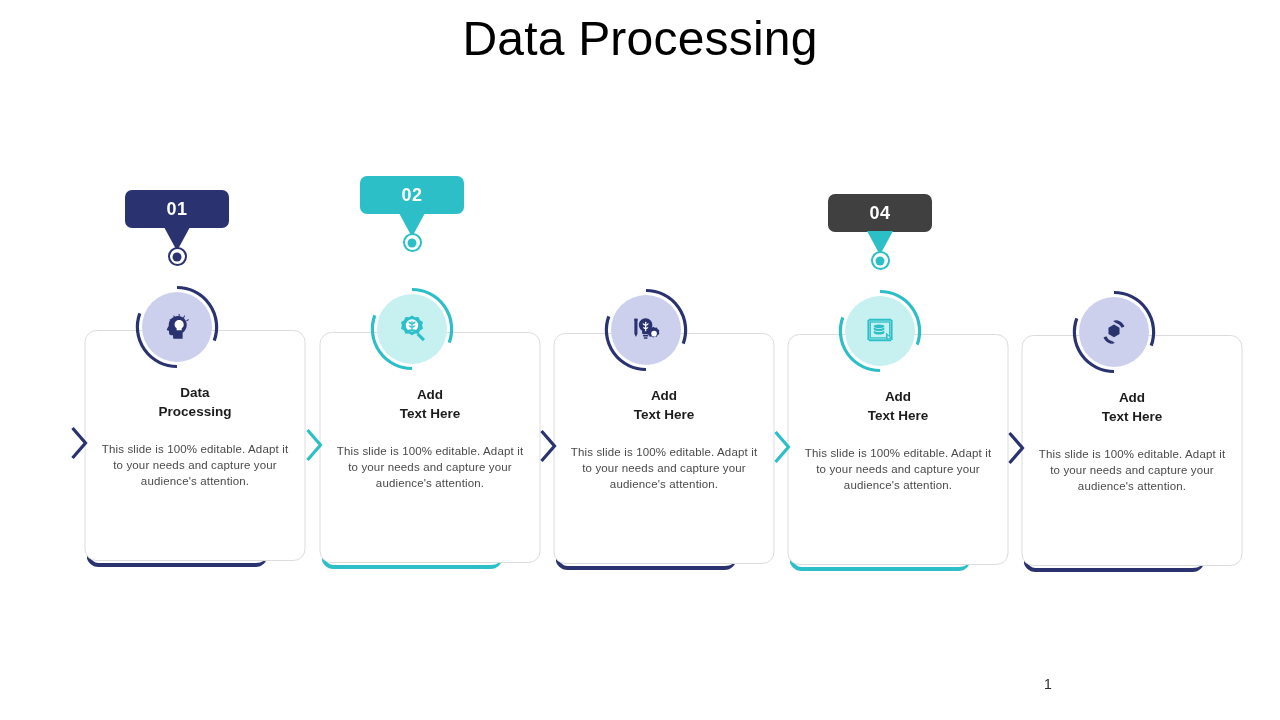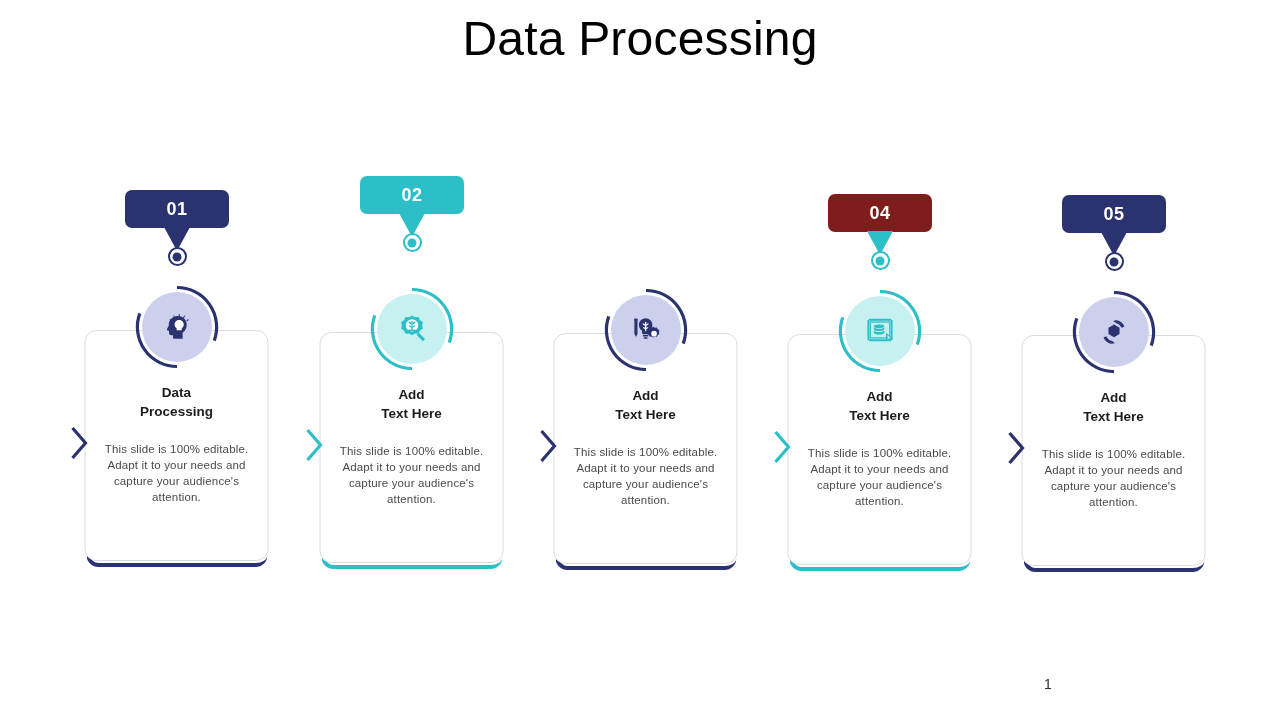--- a/index.html
+++ b/index.html
@@ -143,21 +143,21 @@
     top: 6px;
     width: 181px;
     height: 231px;
     border-radius: 12px;
     border-style: solid;
     border-width: 0 0 4px 4px;
     box-sizing: border-box;
   }
   .card {
     position: relative;
-    width: 184px;
+    width: 221px;
     height: 231px;
     background: #ffffff;
     border: 1px solid #dcdcdc;
     border-radius: 12px;
     box-sizing: border-box;
     padding: 52px 10px 0 10px;
     text-align: center;
   }
   .card-heading {
     font-size: 13.5px;
@@ -332,21 +332,21 @@
 Text Here</div>
         <div class="card-body">This slide is 100% editable. Adapt it to your needs and capture your audience's attention.</div>
       </div>
       <svg class="chevron" viewBox="0 0 18 34">
     <polyline points="2,2 15,17 2,32" fill="none" stroke="#2b3270" stroke-width="3.2" stroke-linejoin="miter"></polyline>
   </svg>
     </div>
   </div>
     <div class="column" style="left: 763px;">
     <div class="badge-wrap" style="top:194px">
-      <div class="badge" style="background:#7f1d1d">
+      <div class="badge" style="background:#404040">
         <span>04</span>
       </div>
       <div class="badge-pointer" style="border-top-color:#2cbfc8"></div>
       <div class="dot-marker" style="border-color:#2cbfc8;color:#2cbfc8"></div>
     </div>
 
     <div class="icon-block" style="top:288px">
       <svg class="icon-ring" viewBox="0 0 86 86">
     <path d="M 43 3.5 A 39.5 39.5 0 0 1 80.2 56.6" fill="none" stroke="#2cbfc8" stroke-width="3.2" stroke-linecap="butt"></path>
     <path d="M 43 82.5 A 39.5 39.5 0 0 1 5.8 29.4" fill="none" stroke="#2cbfc8" stroke-width="3.2" stroke-linecap="butt"></path>
@@ -377,27 +377,20 @@
         <div class="card-heading">Add
 Text Here</div>
         <div class="card-body">This slide is 100% editable. Adapt it to your needs and capture your audience's attention.</div>
       </div>
       <svg class="chevron" viewBox="0 0 18 34">
     <polyline points="2,2 15,17 2,32" fill="none" stroke="#2cbfc8" stroke-width="3.2" stroke-linejoin="miter"></polyline>
   </svg>
     </div>
   </div>
     <div class="column" style="left: 997px;">
-    <div class="badge-wrap" style="top:195px">
-      <div class="badge" style="background:#2b3270">
-        <span>05</span>
-      </div>
-      <div class="badge-pointer" style="border-top-color:#2b3270"></div>
-      <div class="dot-marker" style="border-color:#2b3270;color:#2b3270"></div>
-    </div>
 
     <div class="icon-block" style="top:289px">
       <svg class="icon-ring" viewBox="0 0 86 86">
     <path d="M 43 3.5 A 39.5 39.5 0 0 1 80.2 56.6" fill="none" stroke="#2b3270" stroke-width="3.2" stroke-linecap="butt"></path>
     <path d="M 43 82.5 A 39.5 39.5 0 0 1 5.8 29.4" fill="none" stroke="#2b3270" stroke-width="3.2" stroke-linecap="butt"></path>
   </svg>
       <div class="icon-disc" style="background:#cdd0ec">
         <svg width="30" height="30" viewBox="0 0 32 32">
         <path fill="#2b3270" d="M16 8.0 l5.9 3.4 v6.8 L16 21.6 l-5.9-3.4 v-6.8 Z"></path>
         <path fill="#2b3270" d="M16 3.0 c4.0 0 7.6 2.0 9.8 5.0 l-2.8 2.0 C21.3 7.7 18.8 6.2 16 6.2 V3.0z" transform="rotate(12 16 16)"></path>

